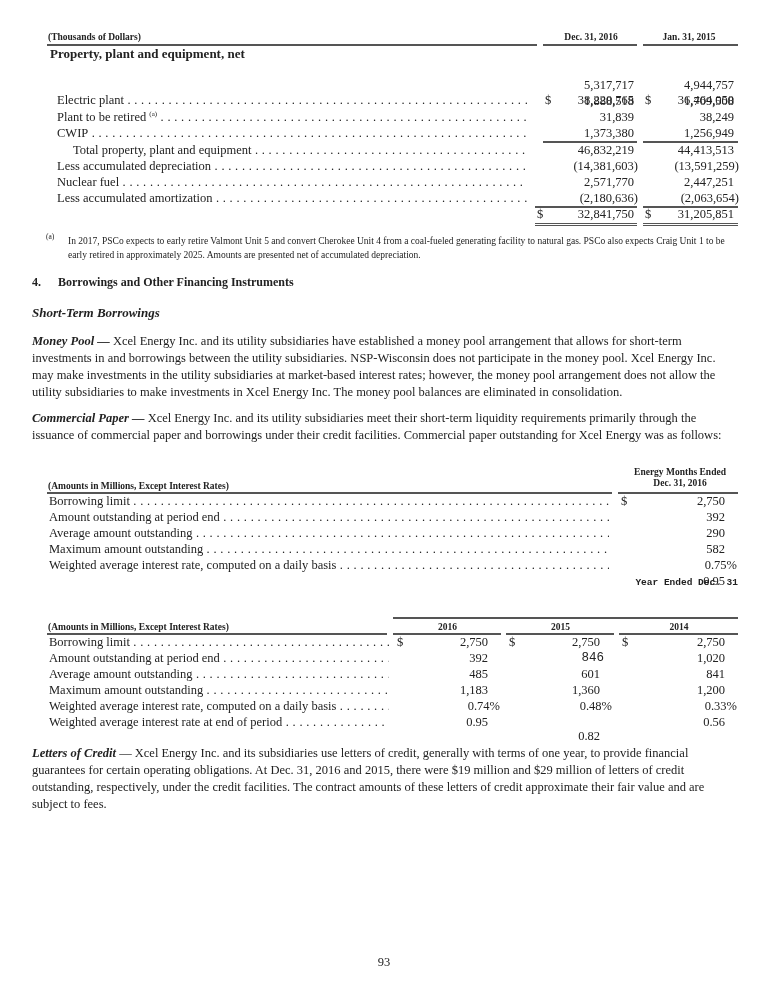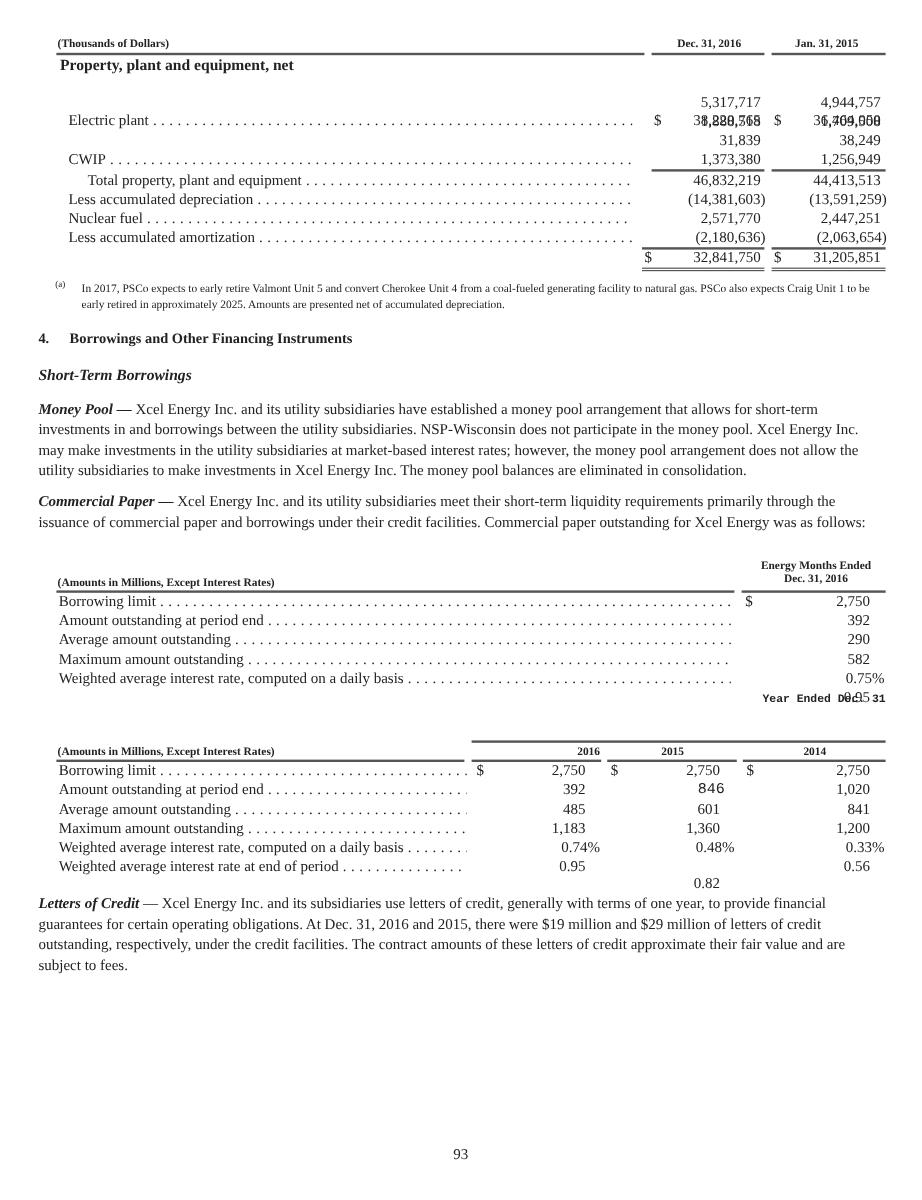--- a/index.html
+++ b/index.html
@@ -45,20 +45,21 @@
   </div>
   <div class="row" style="top:78px; left:0; width:768px;">
     <span class="num" style="left:550px; width:84px;">5,317,717</span>
     <span class="num" style="left:650px; width:84px;">4,944,757</span>
   </div>
   <div class="row" style="top:94px; left:0; width:768px;">
     <span class="num" style="left:550px; width:84px;">1,888,518</span>
     <span class="num" style="left:650px; width:84px;">1,709,508</span>
   </div>
   <div class="row" style="top:110px; left:0; width:768px;">
+    <span class="lbl" style="left:57px; width:470px;"><span>Plant to be retired</span> <sup>(a)</sup></span>
     <span class="num" style="left:550px; width:84px;">31,839</span>
     <span class="num" style="left:650px; width:84px;">38,249</span>
   </div>
   <div class="row" style="top:126px; left:0; width:768px;">
     <span class="lbl" style="left:57px; width:470px;">CWIP</span>
     <span class="num" style="left:550px; width:84px;">1,373,380</span>
     <span class="num" style="left:650px; width:84px;">1,256,949</span>
   </div>
   <div class="rule" style="left:543px; top:141px; width:94px;"></div>
   <div class="rule" style="left:643px; top:141px; width:95px;"></div>
@@ -147,21 +148,21 @@
   </div>
   <div class="row" style="top:574px; left:0; width:768px;">
     <span class="num" style="left:640px; width:85px;">0.95</span>
   </div>
 </div>
 
 <div>
   <div class="abs hdr" style="left:395px; top:577px; width:343px; text-align:right;font-family:Liberation Mono, monospace;">Year Ended Dec. 31</div>
   <div class="rule" style="left:393px; top:617px; width:345px;"></div>
   <div class="abs hdr" style="left:48px; top:622px;">(Amounts in Millions, Except Interest Rates)</div>
-  <div class="abs hdr" style="left:395px; top:622px; width:105px; text-align:right;">2016</div>
+  <div class="abs hdr" style="left:395px; top:622px; width:105px; text-align:center;">2016</div>
   <div class="abs hdr" style="left:508px; top:622px; width:105px; text-align:center;">2015</div>
   <div class="abs hdr" style="left:620px; top:622px; width:118px; text-align:center;">2014</div>
   <div class="rule" style="left:47px; top:633px; width:340px;"></div>
   <div class="rule" style="left:393px; top:633px; width:108px;"></div>
   <div class="rule" style="left:506px; top:633px; width:108px;"></div>
   <div class="rule" style="left:619px; top:633px; width:119px;"></div>
 
   <div class="row" style="top:635px; left:0; width:768px;">
     <span class="lbl" style="left:49px; width:340px;">Borrowing limit</span>
     <span class="dollar" style="left:397px;">$</span>

